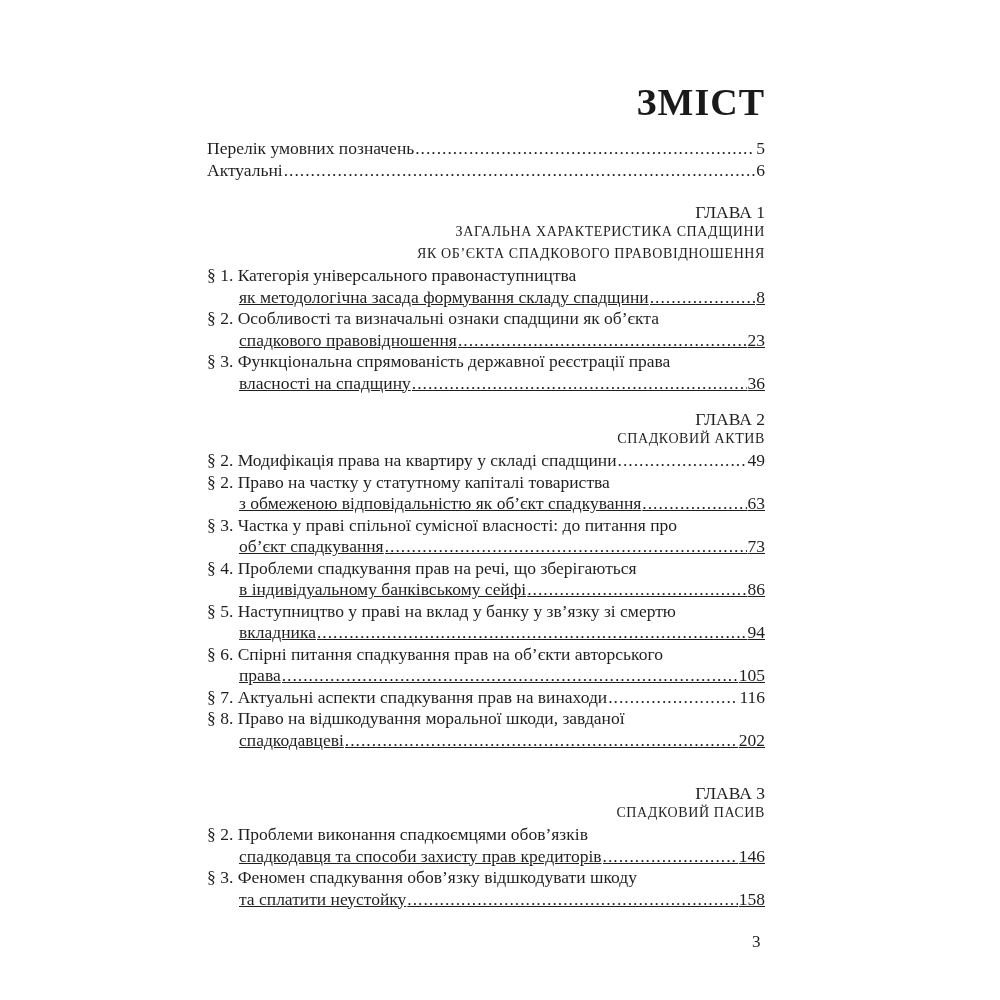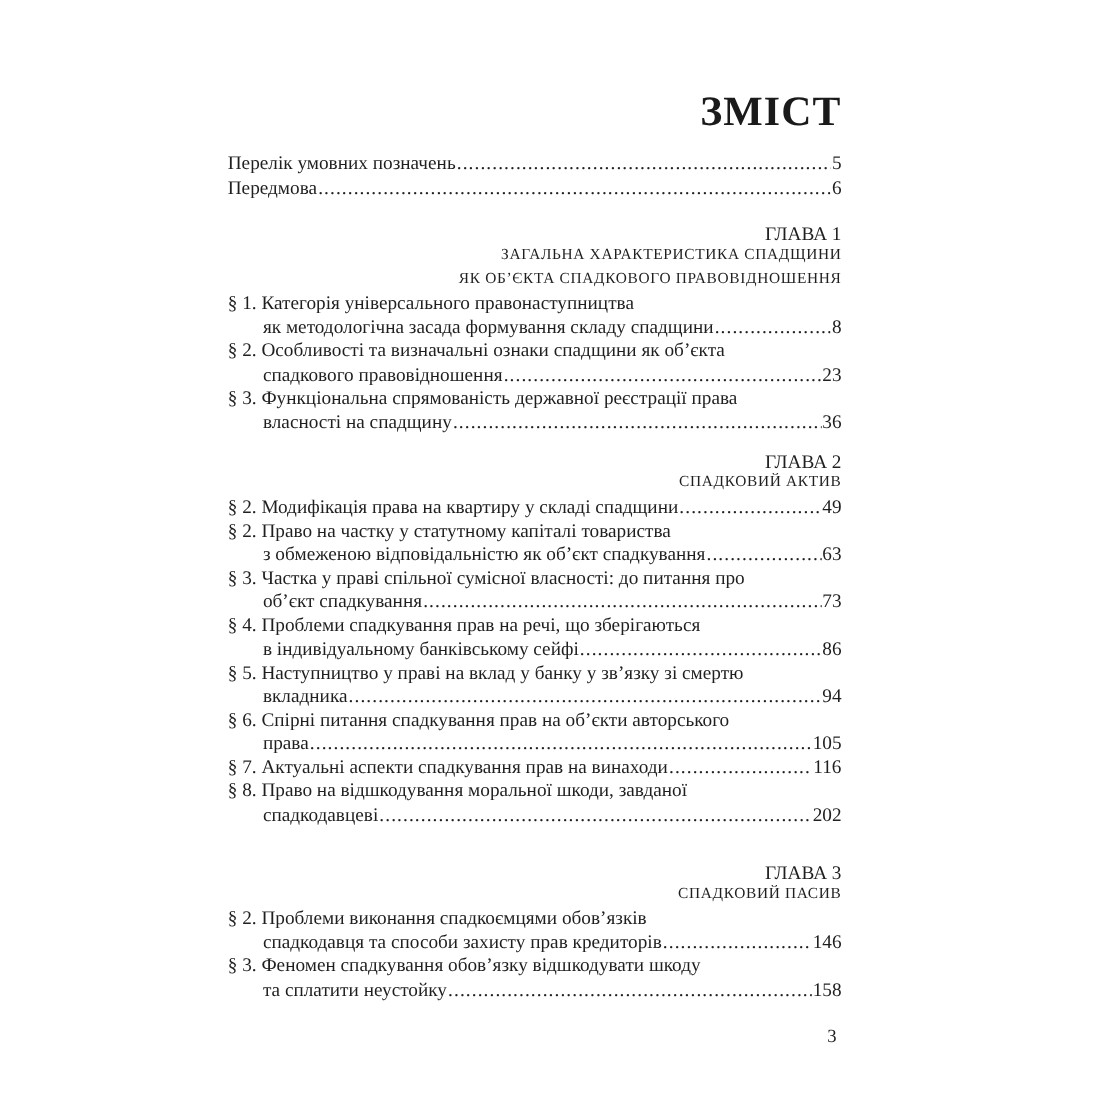--- a/index.html
+++ b/index.html
@@ -8,40 +8,40 @@
   .page { position: absolute; left: 207px; top: 80px; width: 558px; }
   .title { text-align: right; font-weight: bold; font-size: 38px; line-height: 44px;
            letter-spacing: 1px; margin: 0 0 14px 0; color: #1a1a1a; }
   .entry { font-size: 17.5px; line-height: 21.5px; }
   .line { display: flex; align-items: flex-start; white-space: nowrap; }
   .line .txt { flex: 0 0 auto; }
   .line .dots { flex: 1 1 auto; overflow: hidden; white-space: nowrap; margin: 0 1px;
                 letter-spacing: 1px; }
   .line .dots::after { content: "........................................................................................................................................................................................................"; }
   .line .pg { flex: 0 0 auto; }
-  .indent { padding-left: 32px; }
+  .indent { padding-left: 32px; text-decoration: underline; }
   .chapter { text-align: right; margin-top: 10px; }
   .chapter .label { font-size: 17.5px; line-height: 18px; }
   .chapter .name { font-size: 14px; line-height: 22px; letter-spacing: 0.6px; }
   .pagenum { position: absolute; left: 752px; top: 932px; font-size: 17px; }
 </style>
 </head>
 <body>
 
 <div class="page">
   <div class="title">ЗМІСТ</div>
 
   <div>
     <div class="entry line">
       <span class="txt">Перелік умовних позначень</span>
       <span class="dots"></span>
       <span class="pg">5</span>
     </div>
     <div class="entry line">
-      <span class="txt">Передмова</span>
+      <span class="txt">Актуальні</span>
       <span class="dots"></span>
       <span class="pg">6</span>
     </div>
   </div>
 
   <div id="chapters">
       <div class="chapter" style="margin-top: 22px;">
         <div class="label">ГЛАВА 1</div>
         <div class="name">ЗАГАЛЬНА ХАРАКТЕРИСТИКА СПАДЩИНИ</div>
         <div class="name">ЯК ОБ’ЄКТА СПАДКОВОГО ПРАВОВІДНОШЕННЯ</div>

